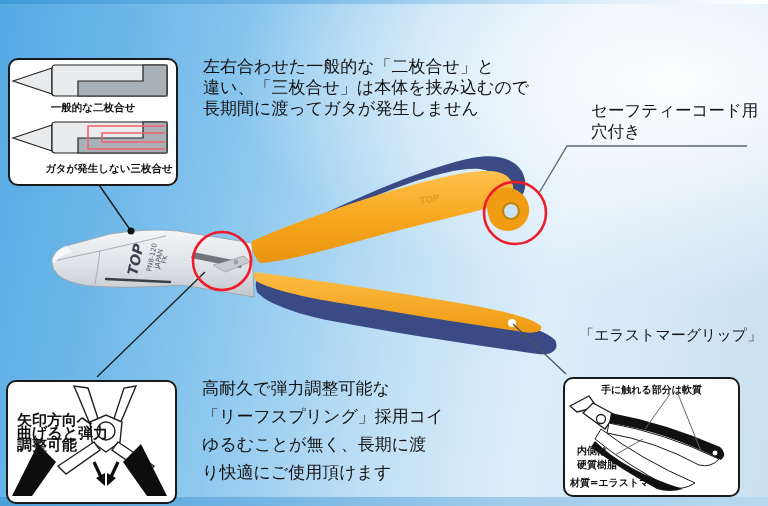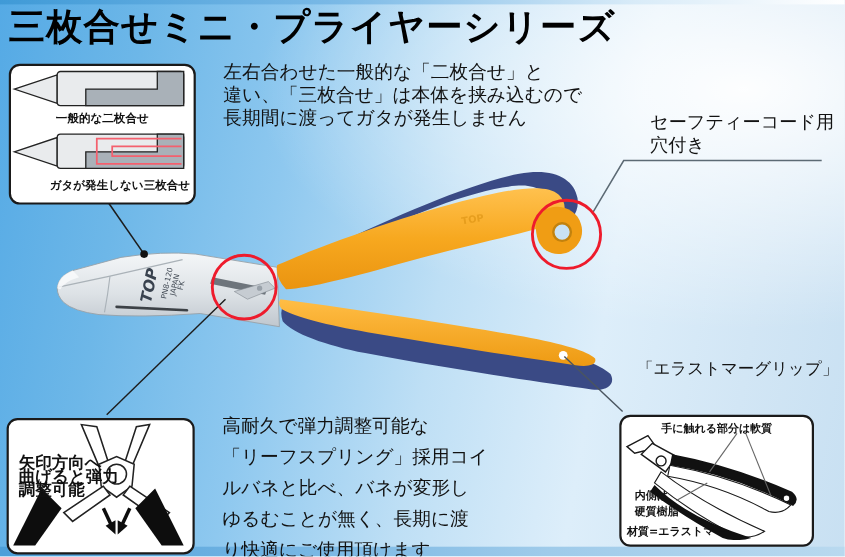--- a/index.html
+++ b/index.html
@@ -22,21 +22,20 @@
   .inset-label{position:absolute;font-weight:700;color:#111;white-space:nowrap;z-index:3;}
   .center{width:100%;text-align:center;left:0;}
   svg text{font-family:"DejaVu Sans","Liberation Sans",sans-serif;}
   #main-art{position:absolute;left:0;top:0;z-index:1;}
 </style>
 </head>
 <body>
 
 <div class="stage">
 
-  <div class="abs title">三枚合せミニ・プライヤーシリーズ</div>
 
   <svg id="main-art" width="768" height="506" viewBox="0 0 768 506">
     <defs>
       <linearGradient id="metalG" x1="0" y1="0" x2="0" y2="1">
         <stop offset="0" stop-color="#f4f6f8"></stop>
           <stop offset="0.55" stop-color="#dde2e6"></stop>
           <stop offset="1" stop-color="#c0c7ce"></stop>
       </linearGradient>
       <linearGradient id="orangeU" x1="0" y1="0" x2="0" y2="1">
         <stop offset="0" stop-color="#ffc14e"></stop>
@@ -122,21 +121,20 @@
     <div>穴付き</div>
   </div>
 
   <div class="abs note" style="left:558px;top:326px;width:182px;text-align:center;font-size:15px;line-height:18px;">
     <div>「エラストマーグリップ」</div>
   </div>
 
   <div class="abs note" style="left:181px;top:374px;font-size:17px;line-height:28px;">
     <div>高耐久で弾力調整可能な</div>
     <div>「リーフスプリング」採用コイ</div>
-    <div>ルバネと比べ、バネが変形し</div>
     <div>ゆるむことが無く、長期に渡</div>
     <div>り快適にご使用頂けます</div>
   </div>
 
   <div class="inset" style="left:6px;top:380px;width:167px;height:120px;">
     <svg width="163" height="116" viewBox="0 0 163 116">
       <g fill="#fff" stroke="#222" stroke-width="1.4">
         <path d="M66,4 L82,42 L95,52 L80,6 Z"></path>
         <path d="M128,4 L112,42 L101,52 L116,6 Z"></path>
         <path d="M82,40 L98,33 L114,40 L112,60 L98,70 L84,60 Z"></path>

